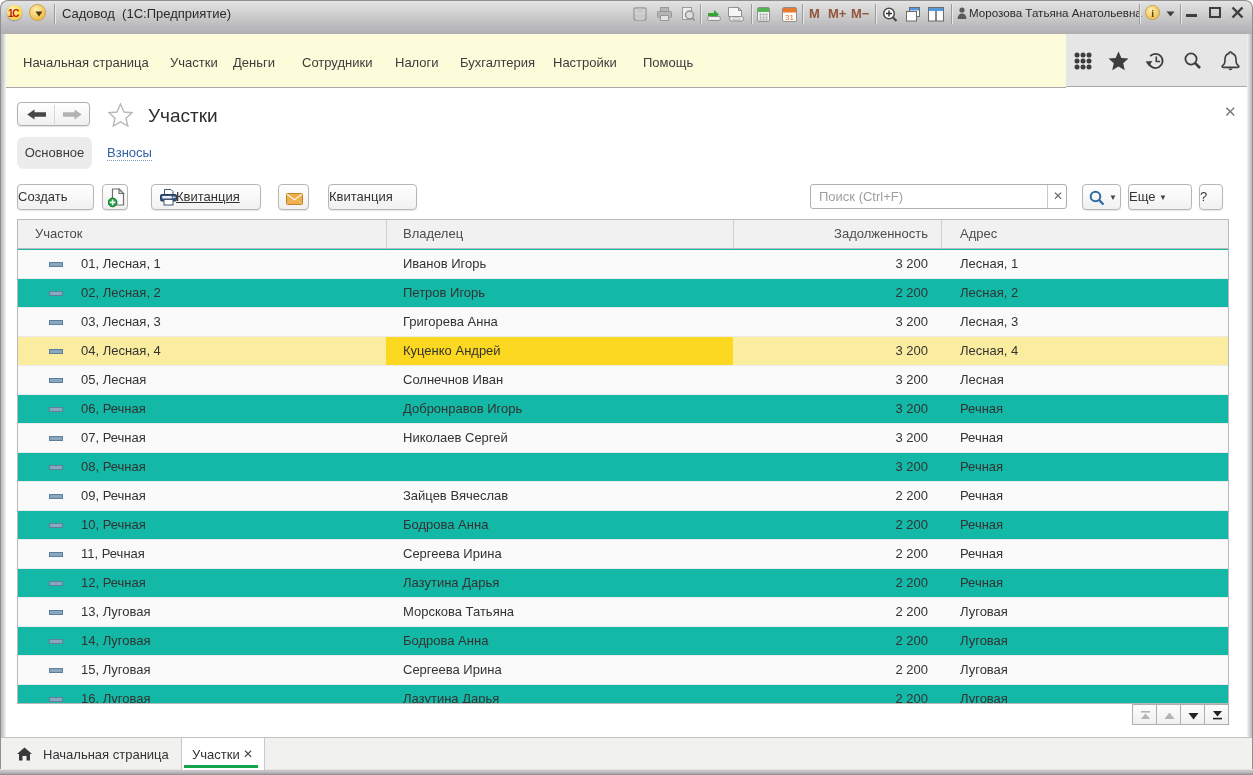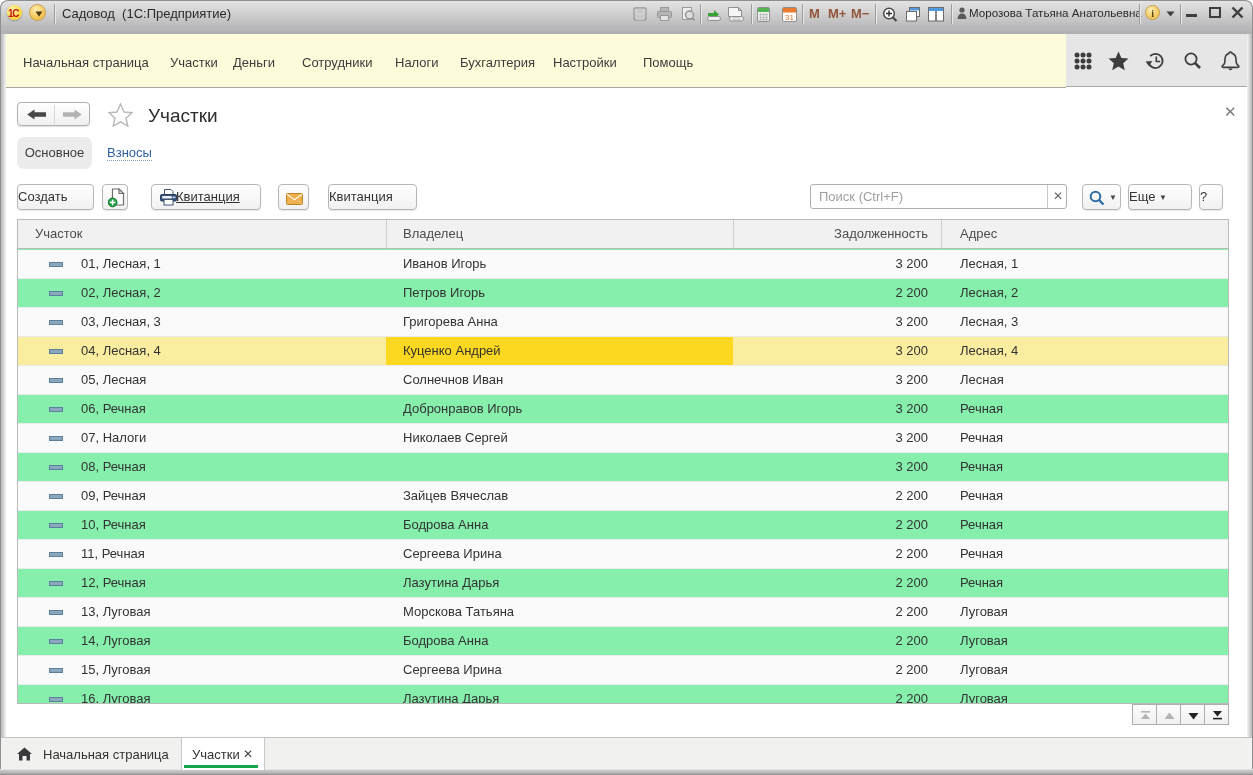--- a/index.html
+++ b/index.html
@@ -39,21 +39,21 @@
 #lnk{left:107px;top:145px;color:#3163a4;border-bottom:1px dotted #7d9fc6;line-height:15px;}
 
 
 .btn{position:absolute;top:184px;height:26px;border:1px solid #b6b6b6;border-radius:4px;background:linear-gradient(#ffffff,#f1f1f1);color:#333;text-align:left;line-height:24px;box-shadow:0 1px 1px rgba(0,0,0,.1);}
 #srch{left:810px;top:184px;width:257px;height:25px;border:1px solid #afafaf;border-radius:3px;background:#fff;}
 #srch .ph{position:absolute;left:8px;top:4px;color:#9f9f9f;}
 #srch .xd{position:absolute;left:236px;top:0;width:1px;height:23px;background:#c9c9c9;}
 #srch .x{position:absolute;left:242px;top:4px;color:#666;font-size:12px;}
 
 
-#tbl{left:17px;top:219px;width:1212px;height:485px;border:1px solid #b9b9b9;background:#86efac;overflow:hidden;}
+#tbl{left:17px;top:219px;width:1212px;height:485px;border:1px solid #b9b9b9;background:#14b8a6;overflow:hidden;}
 #thead{position:absolute;left:0;top:0;width:1210px;height:29px;background:#f1f1f1;border-bottom:1px solid #b9b9b9;}
 .hc{position:absolute;top:0;height:28px;line-height:28px;color:#4d4d4d;}
 .hd{position:absolute;top:0;width:1px;height:29px;background:#cfcfcf;}
 .row{position:absolute;left:0;width:1210px;height:29px;border-bottom:1px solid #ebebeb;}
 .row.odd{background:#fafafa;}
 .row .c1{position:absolute;left:63px;top:0;line-height:28px;color:#333;}
 .row .c2{position:absolute;left:368px;top:0;width:347px;line-height:28px;color:#333;padding-left:17px;}
 .row .c3{position:absolute;left:715px;top:0;width:195px;line-height:28px;text-align:right;color:#333;}
 .row .c4{position:absolute;left:942px;top:0;line-height:28px;color:#333;}
 .row .dash{position:absolute;left:31px;top:12px;width:14px;height:5px;background:#8aa7bd;border:1px solid #5c7f9c;}
@@ -330,21 +330,21 @@
     </div>
 <div class="row" style="top:175px;">
       <span class="dash"></span>
       <span class="c1">06, Речная</span>
       <span class="c2">Добронравов Игорь</span>
       <span class="c3">3 200</span>
       <span class="c4">Речная</span>
     </div>
 <div class="row odd" style="top:204px;">
       <span class="dash"></span>
-      <span class="c1">07, Налоги</span>
+      <span class="c1">07, Речная</span>
       <span class="c2">Николаев Сергей</span>
       <span class="c3">3 200</span>
       <span class="c4">Речная</span>
     </div>
 <div class="row" style="top:233px;">
       <span class="dash"></span>
       <span class="c1">08, Речная</span>
       <span class="c3">3 200</span>
       <span class="c4">Речная</span>
     </div>

